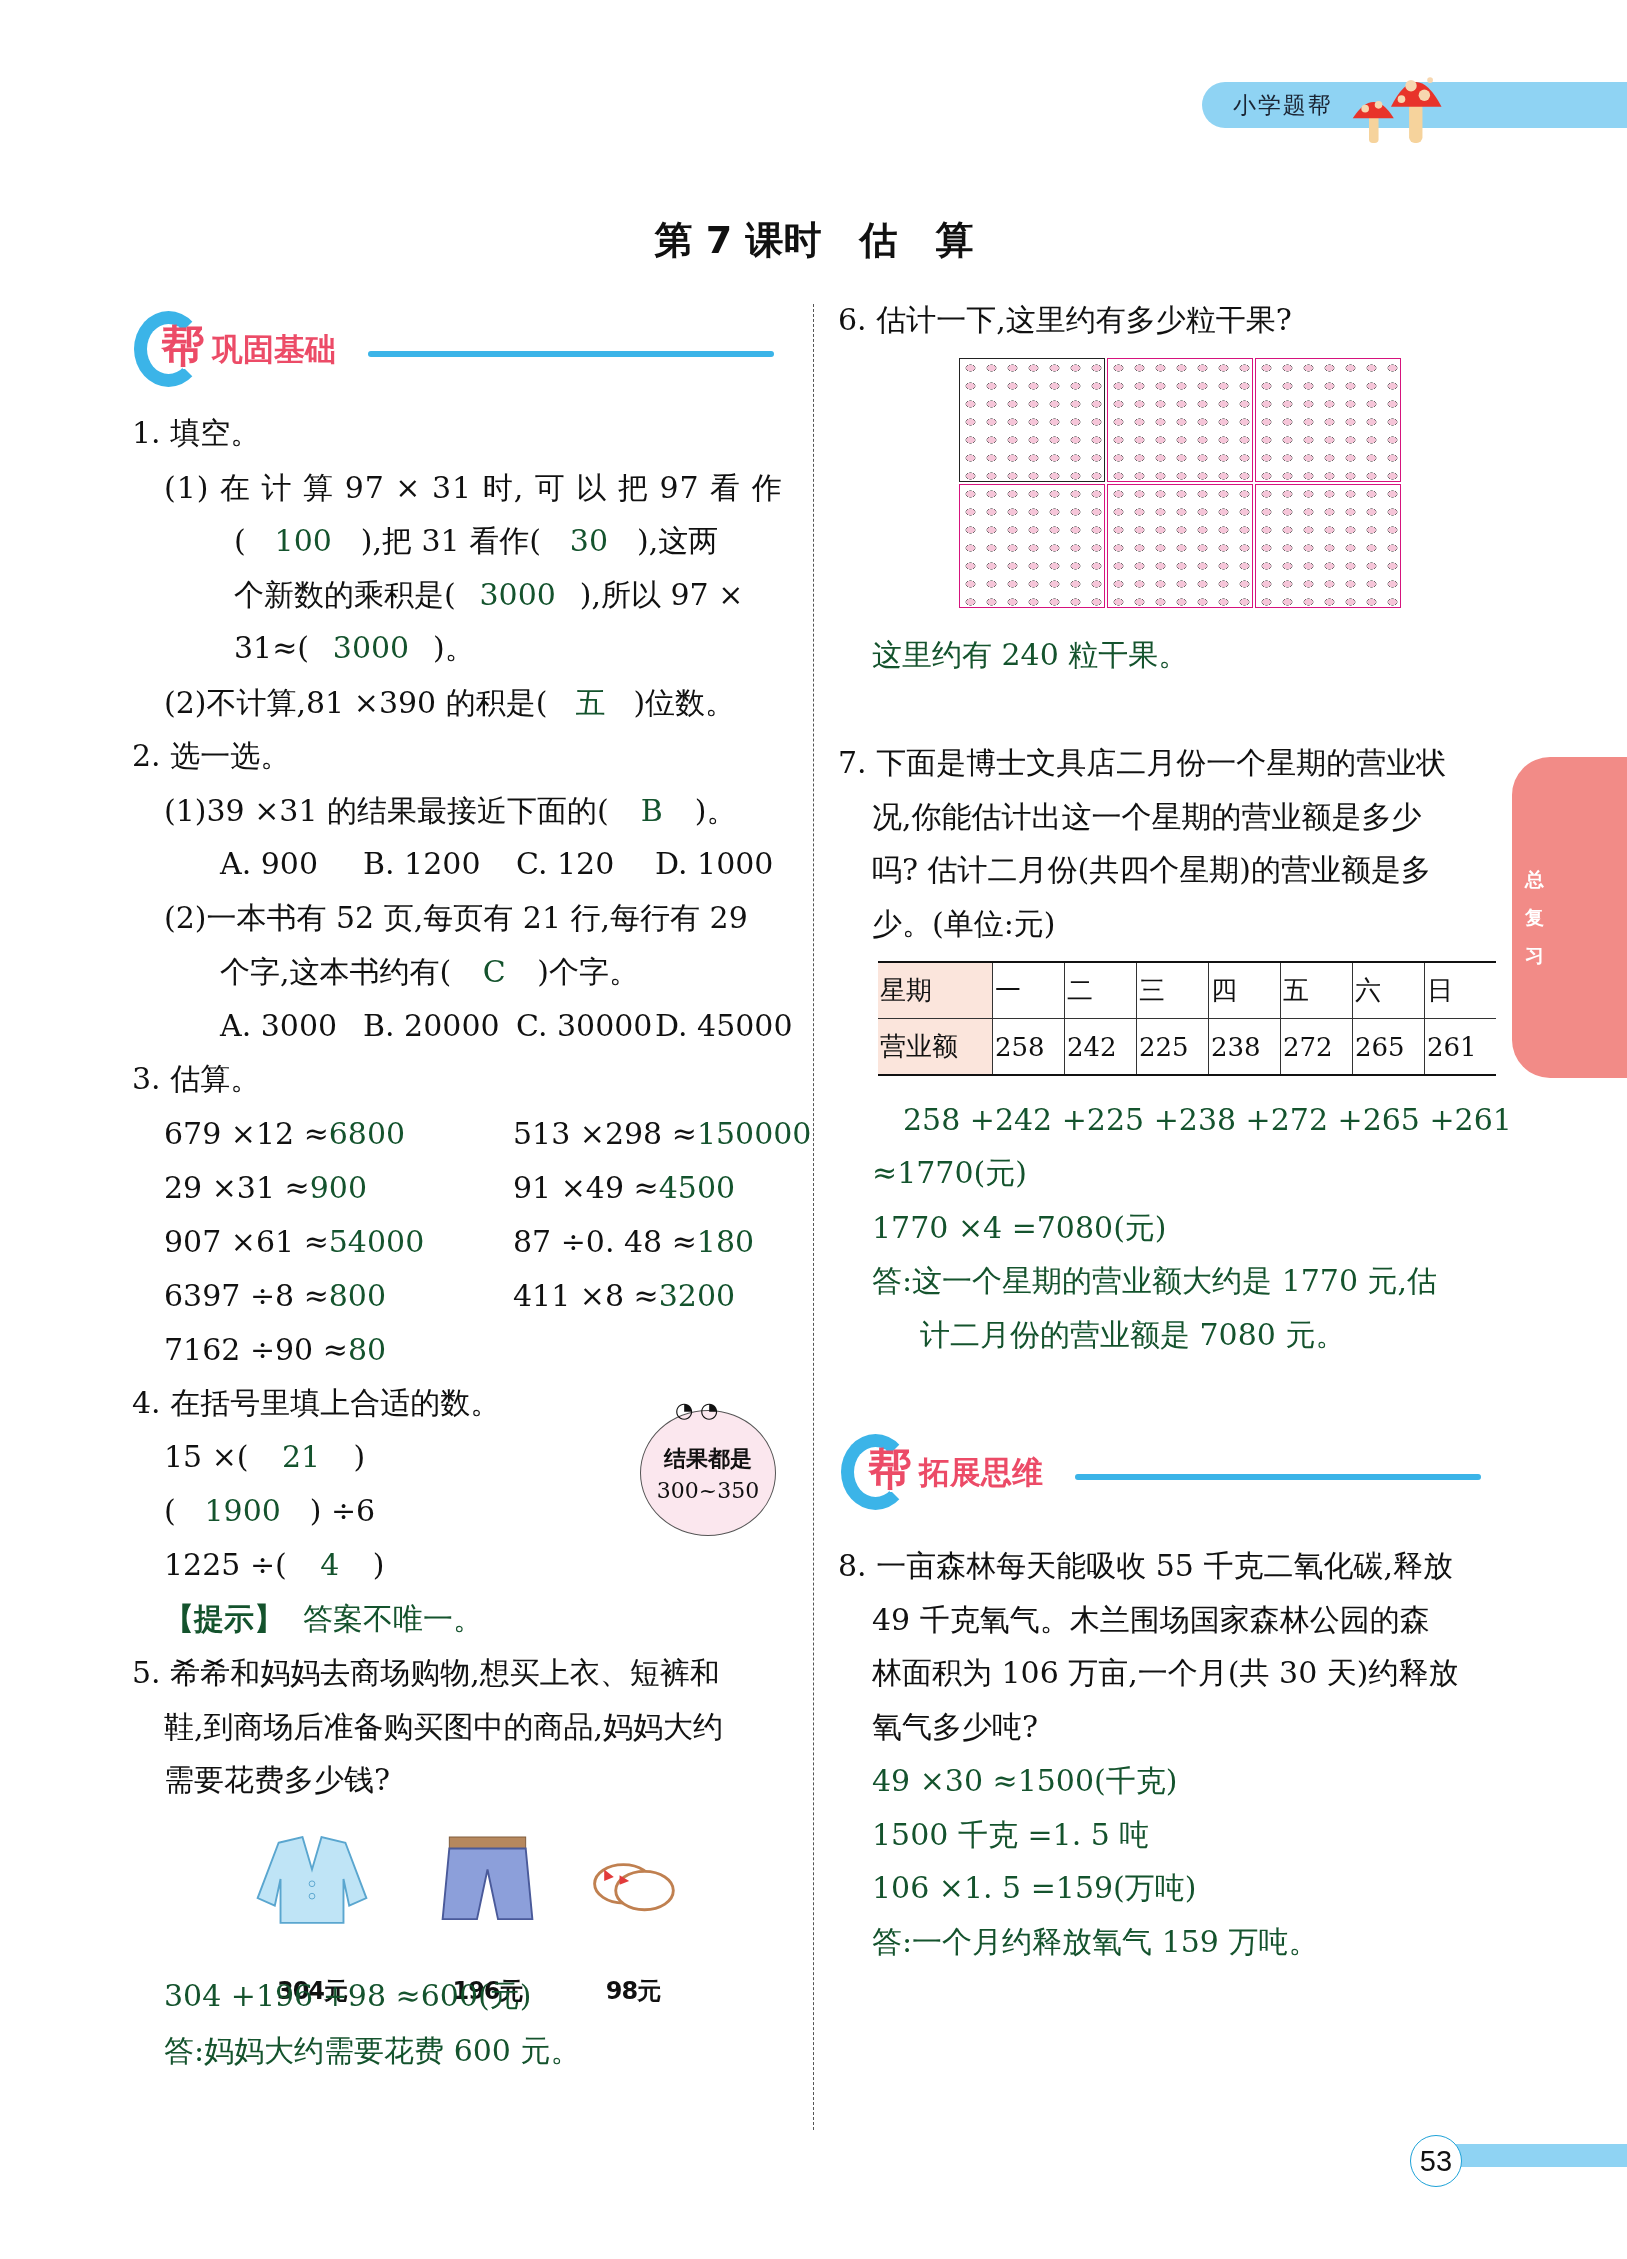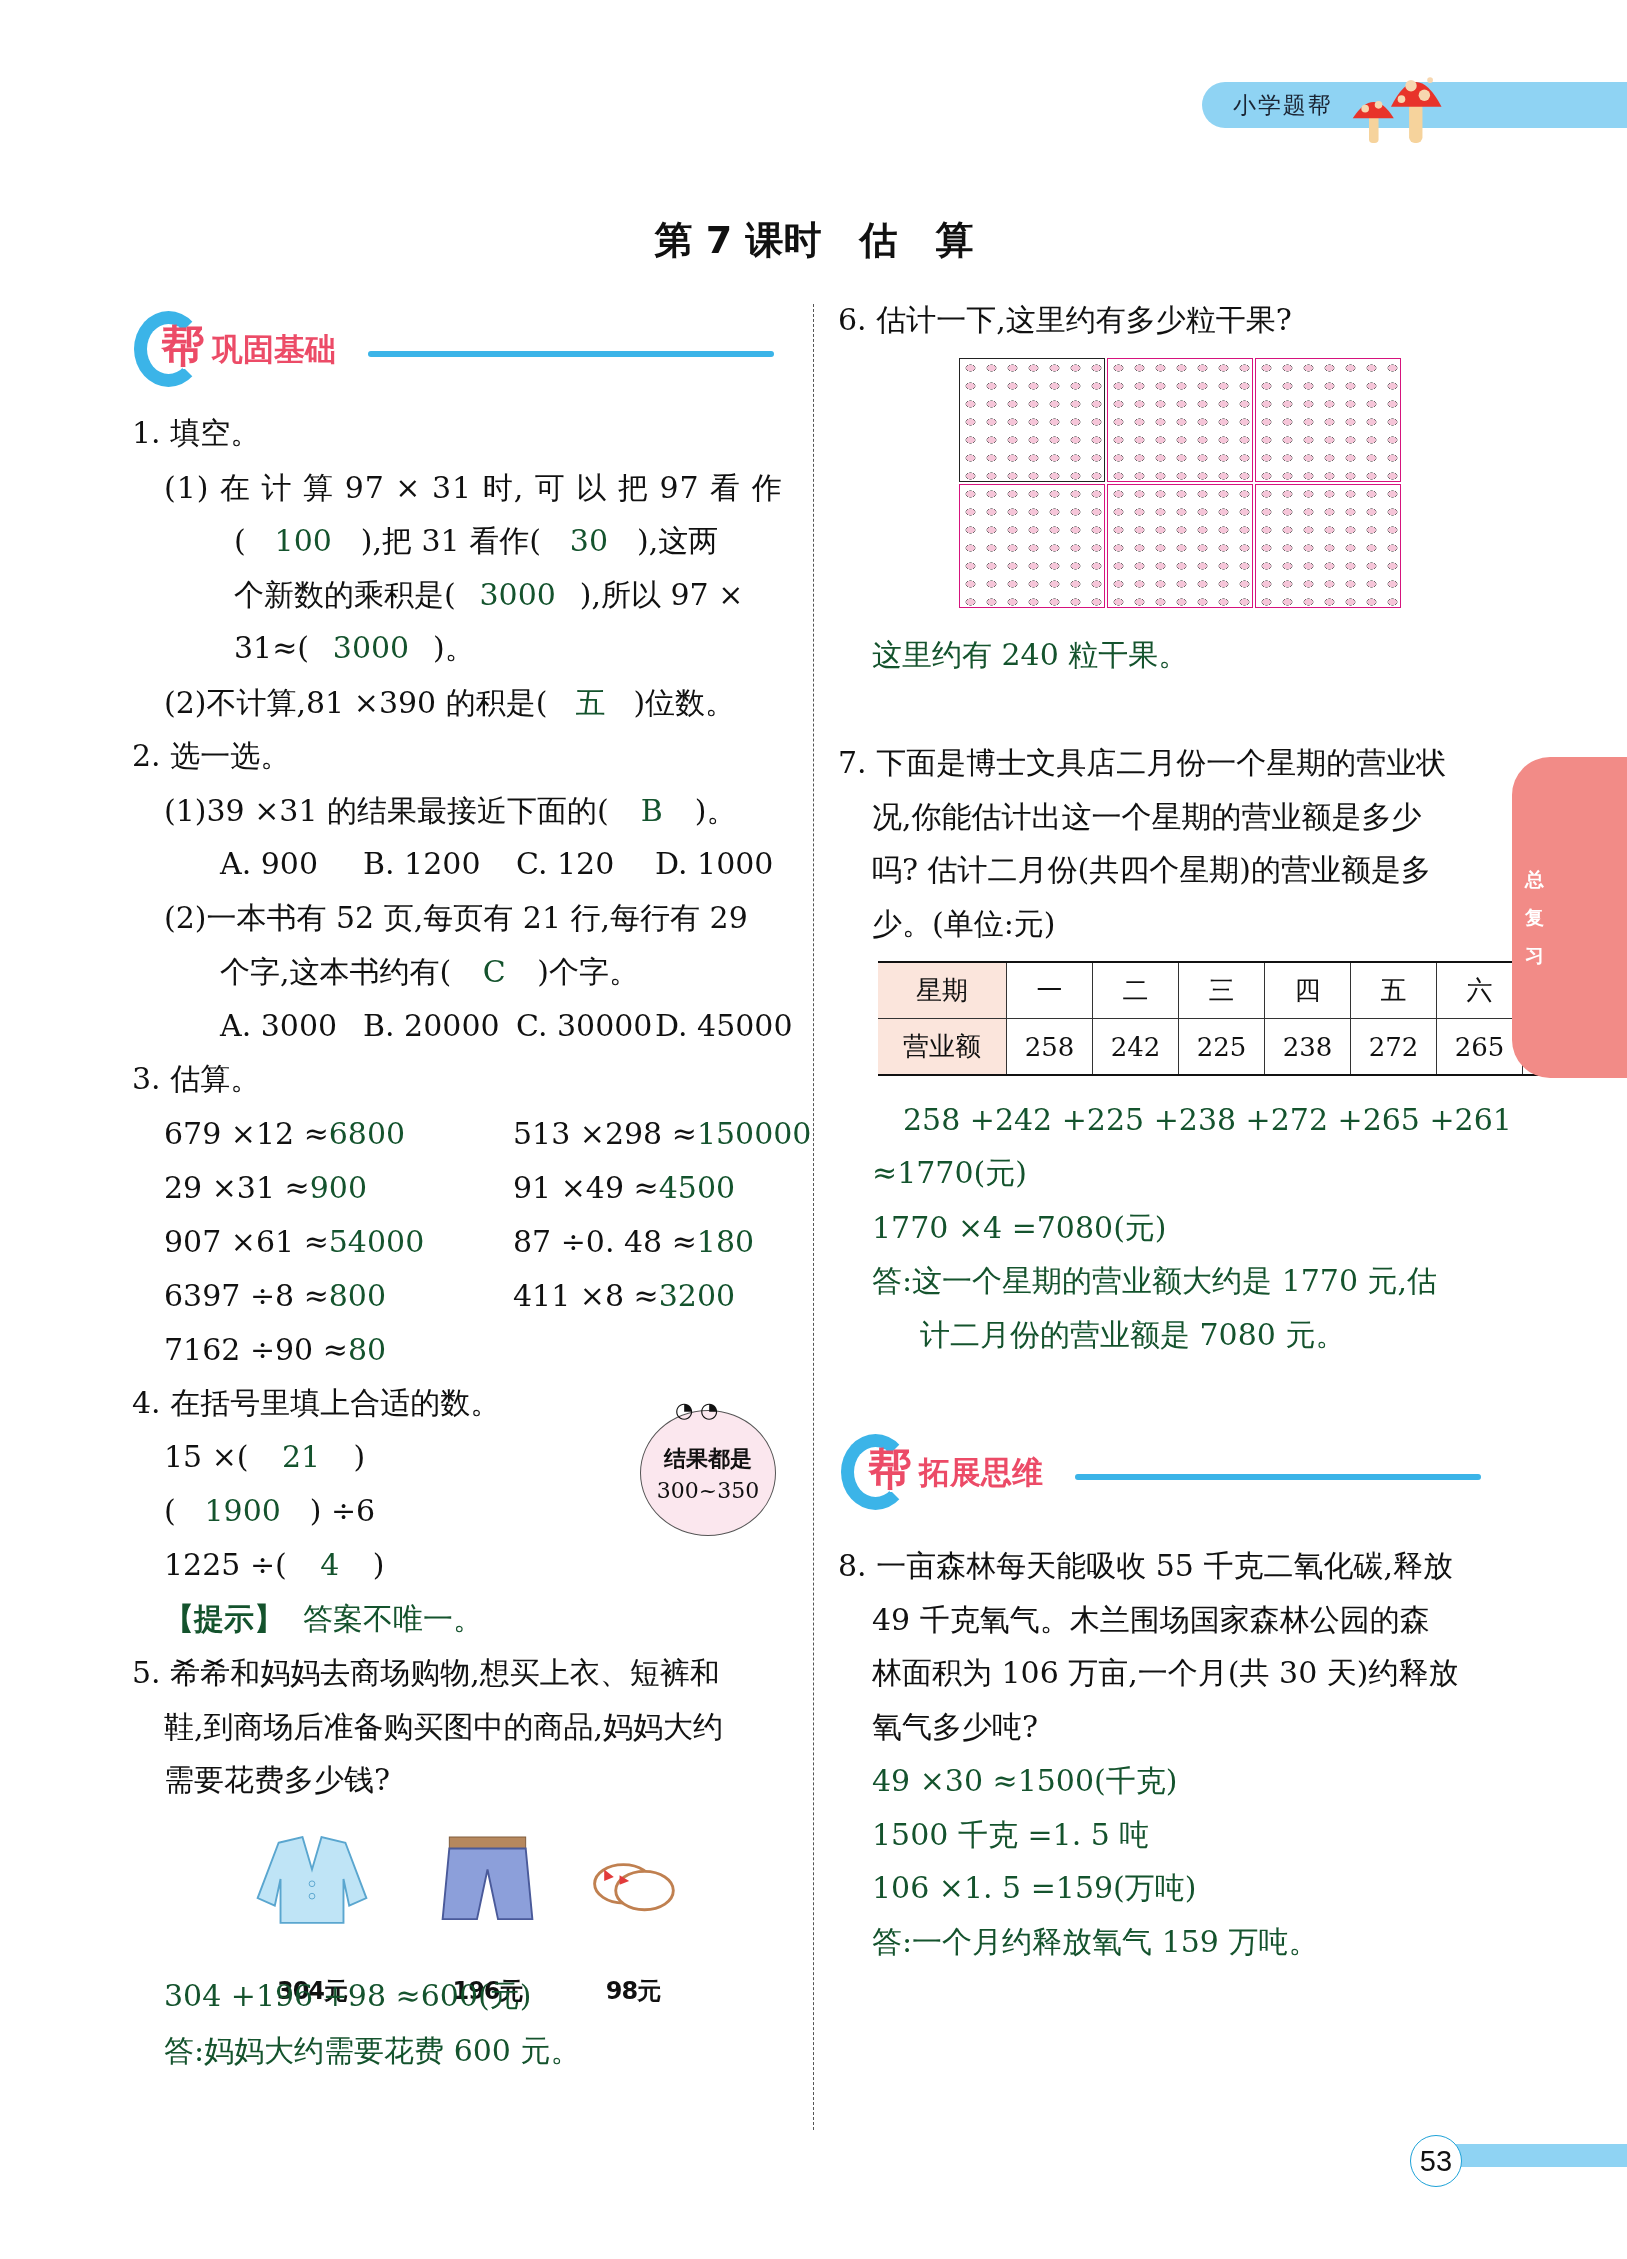--- a/index.html
+++ b/index.html
@@ -33,21 +33,21 @@
   
   .fruit-grid { left: 959px; top: 358px; width: 442px; height: 250px; display: grid;
                 grid-template-columns: repeat(3, 1fr); grid-template-rows: repeat(2, 1fr); gap: 1.9px; }
   .fruit-cell { border: 1.9px solid #d6137d; background-color: #fff;
                 background-image: radial-gradient(ellipse 6.7px 4.8px at 50% 50%, #f6c6d9 60%, #555 70%, transparent 78%);
                 background-size: 21px 18px; }
   .fruit-cell.first { border-color: #222; }
 
   
   .sales-table { left: 878px; top: 961px; border-collapse: collapse; font-size: 26px; }
-  .sales-table td { border: 1px solid #333; height: 55px; text-align: center; min-width: 67px; padding: 0 9px; }
+  .sales-table td { border: 1px solid #333; height: 55px; text-align: left; min-width: 67px; padding: 0 2px; }
   .sales-table tr:first-child td { border-top: 2.9px solid #111; }
   .sales-table tr:last-child td { border-bottom: 2.9px solid #111; }
   .sales-table td:first-child { background: #fbe5dc; width: 110px; border-left: none; }
   .sales-table td:last-child { border-right: none; }
 
   
   .item { text-align: center; }
   .item-label { font-family: "DejaVu Sans", sans-serif; font-weight: bold; font-size: 24px; letter-spacing: -1px; margin-top: 44px; }
 
   

